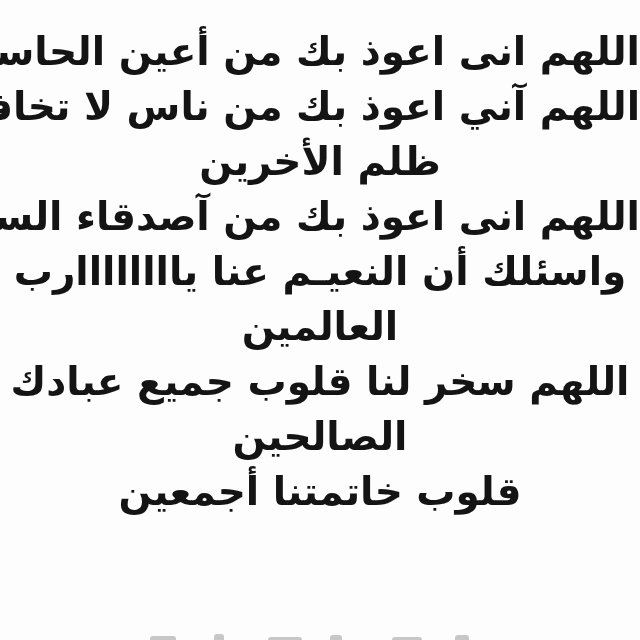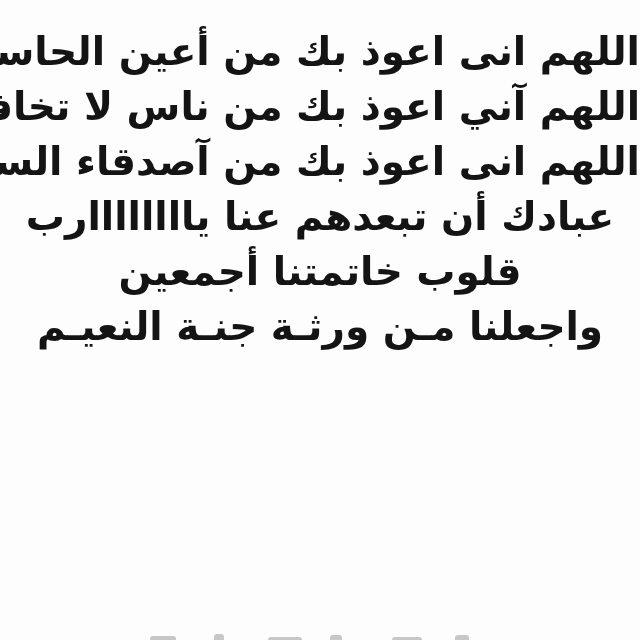--- a/index.html
+++ b/index.html
@@ -56,24 +56,27 @@
   .s5 { left: 392px; width: 30px; height: 6px; }
   .s6 { left: 455px; width: 14px; height: 8px; }
 </style>
 </head>
 <body>
 
 <div class="poster">
   <div class="dua-text">
     <div class="dua-line">اللهم انى اعوذ بك من أعين الحاسدين</div>
     <div class="dua-line">اللهم آني اعوذ بك من ناس لا تخاف</div>
+    <div class="dua-line">ظلم الأخرين</div>
     <div class="dua-line">اللهم انى اعوذ بك من آصدقاء السوء</div>
-    <div class="dua-line">عبادك أن تبعدهم عنا ياااااااارب</div>
+    <div class="dua-line">واسئلك أن النعيـم عنا ياااااااارب</div>
+    <div class="dua-line">العالمين</div>
+    <div class="dua-line">اللهم سخر لنا قلوب جميع عبادك</div>
+    <div class="dua-line">الصالحين</div>
     <div class="dua-line">قلوب خاتمتنا أجمعين</div>
-    <div class="dua-line">واجعلنا مـن ورثـة جنـة النعيـم</div>
   </div>
 
   <div class="cutoff-fragment">
     <span class="smudge s1"></span>
     <span class="smudge s2"></span>
     <span class="smudge s3"></span>
     <span class="smudge s4"></span>
     <span class="smudge s5"></span>
     <span class="smudge s6"></span>
   </div>

